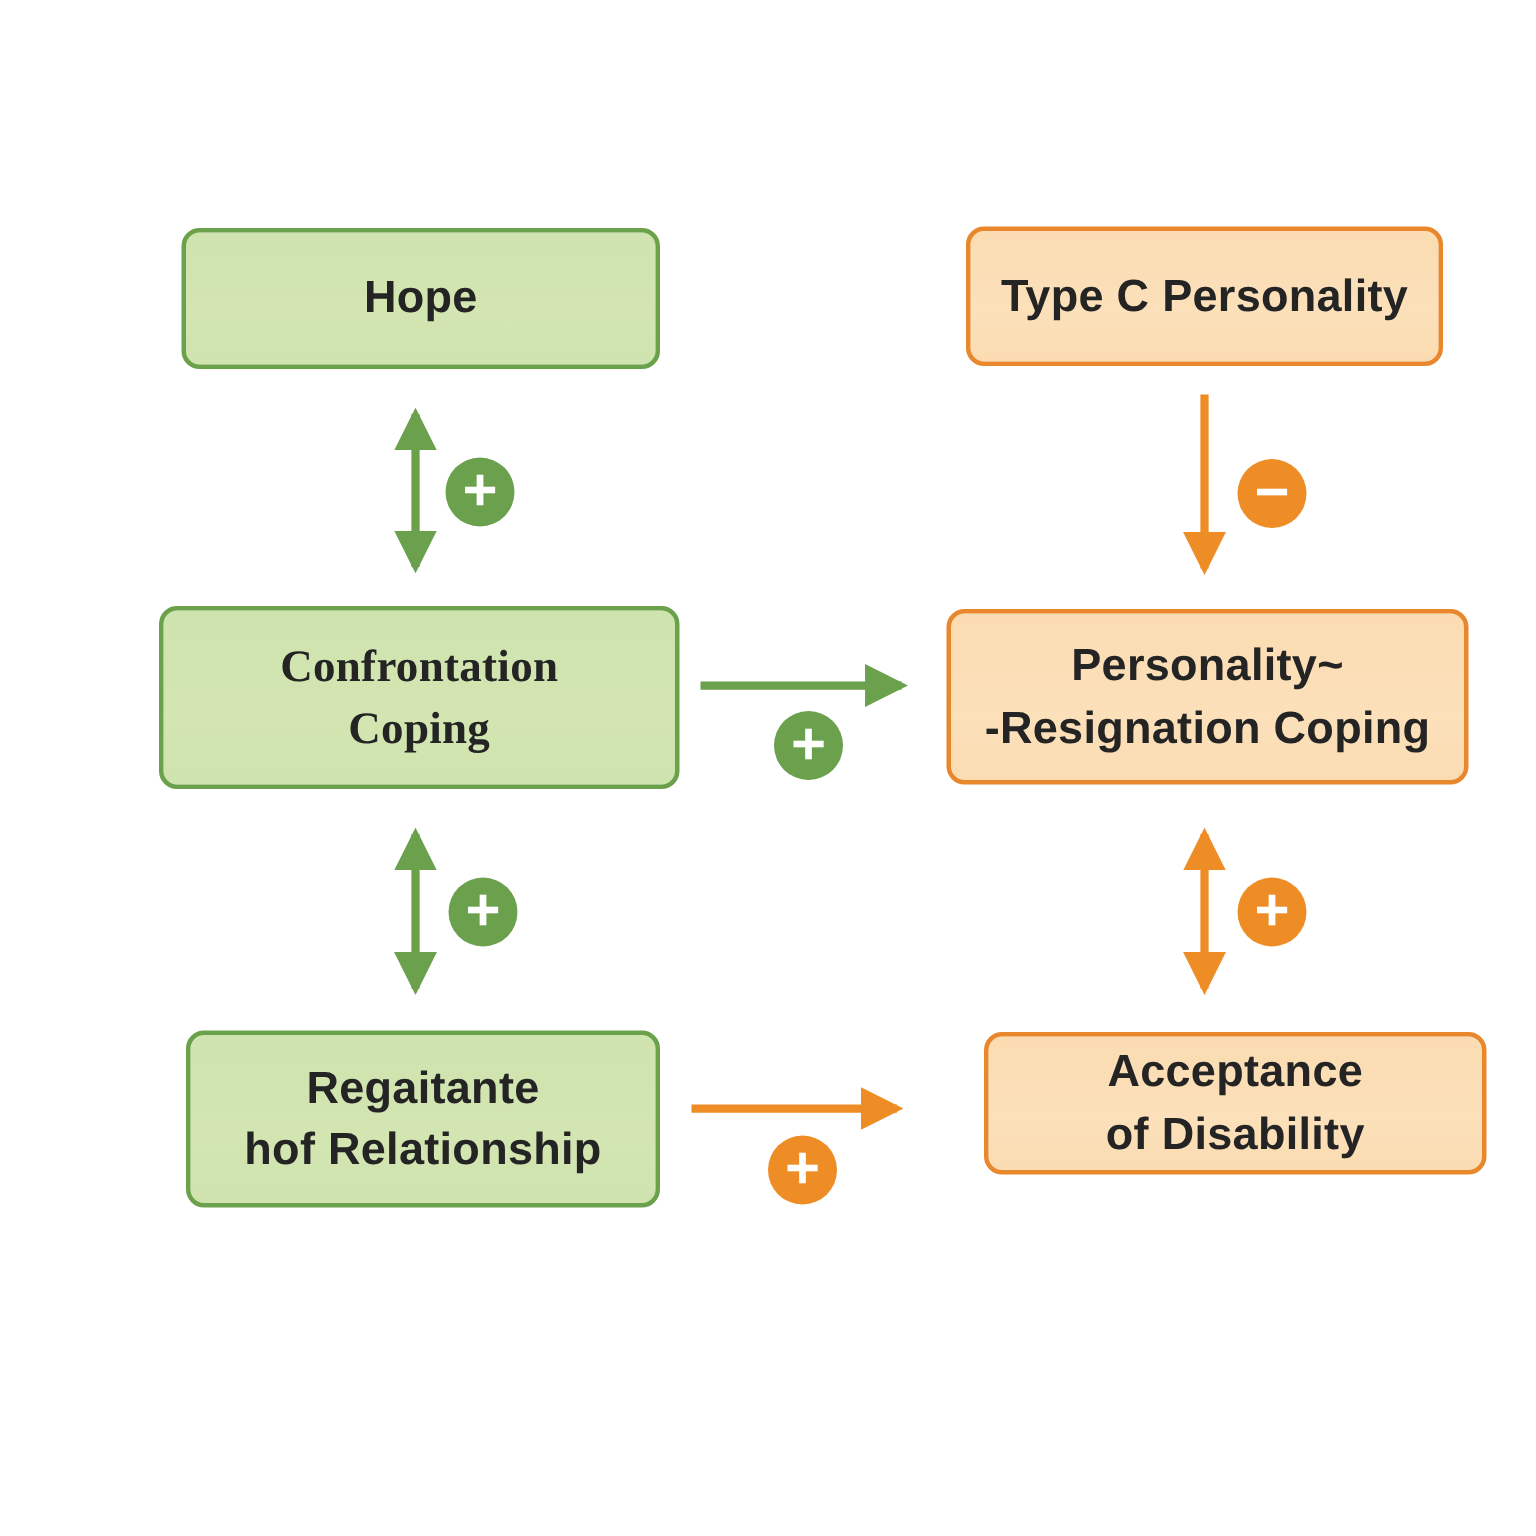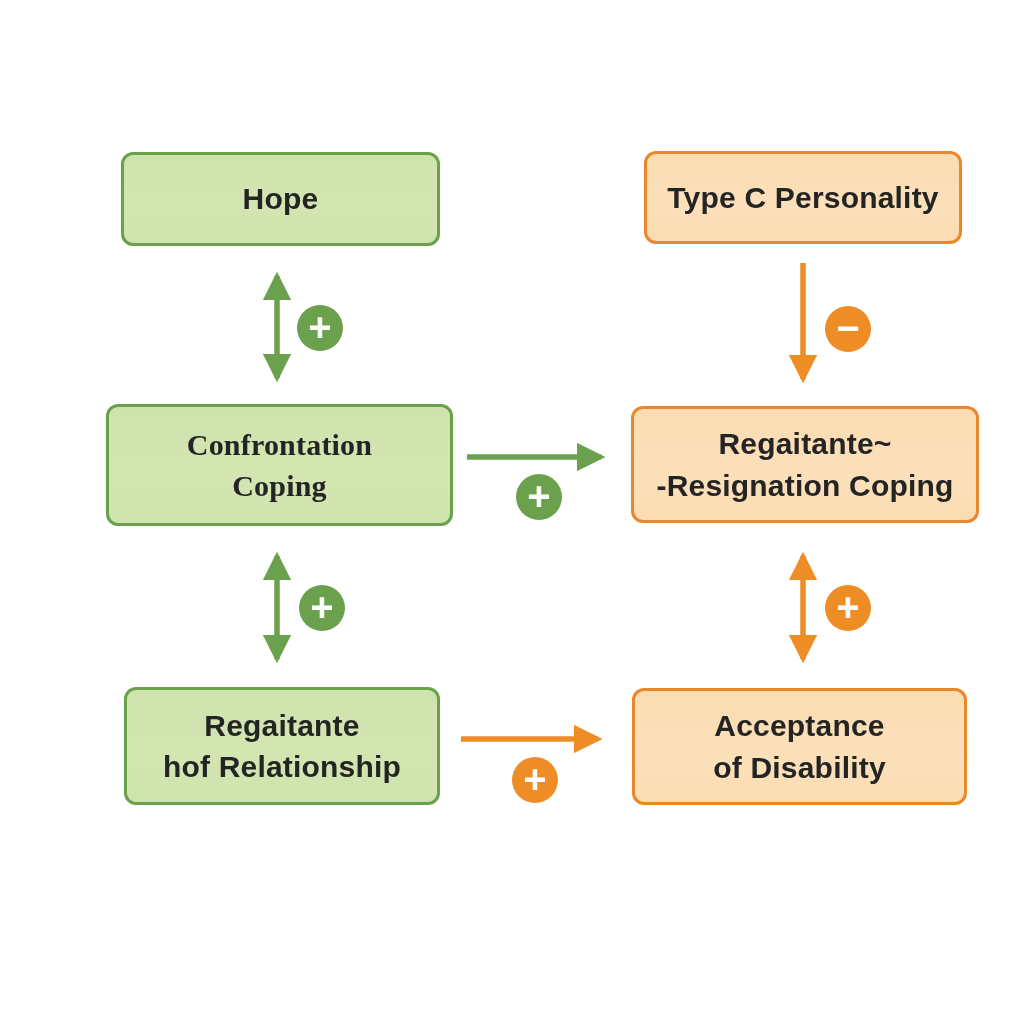--- a/index.html
+++ b/index.html
@@ -37,21 +37,21 @@
   }
   .node-orange {
     background: linear-gradient(180deg, var(--orange-fill) 0%, #fbe0ba 60%, var(--orange-fill) 100%);
     border-color: var(--orange-border);
   }
   #node-hope                    { left: 89px;  top: 152px; width: 319px; height: 94px;  }
   #node-type-c                  { left: 612px; top: 151px; width: 318px; height: 93px;  }
   #node-confrontation           { left: 74px;  top: 404px; width: 347px; height: 122px; font-family: Liberation Serif, serif; }
   #node-acceptance-resignation  { left: 599px; top: 406px; width: 348px; height: 117px; }
   #node-regaitante              { left: 92px;  top: 687px; width: 316px; height: 118px; text-align: center; }
-  #node-acceptance-disability   { left: 600px; top: 688px; width: 335px; height: 117px; }
+  #node-acceptance-disability   { left: 624px; top: 688px; width: 335px; height: 95px; }
 
   svg.arrow-layer {
     position: absolute;
     left: 0; top: 0;
     width: 1024px;
     height: 1024px;
     pointer-events: none;
   }
   .edge-green { stroke: var(--green-accent); }
   .edge-orange { stroke: var(--orange-accent); }
@@ -117,21 +117,21 @@
   <div class="node node-orange" id="node-type-c">
     <span>Type C Personality</span>
   </div>
 
   <div class="node node-green" id="node-confrontation">
     <span>Confrontation
 Coping</span>
   </div>
 
   <div class="node node-orange" id="node-acceptance-resignation">
-    <span>Regaitante~
+    <span>Personality~
 -Resignation Coping</span>
   </div>
 
   <div class="node node-green" id="node-regaitante">
     <span>Regaitante
 hof Relationship</span>
   </div>
 
   <div class="node node-orange" id="node-acceptance-disability">
     <span>Acceptance

